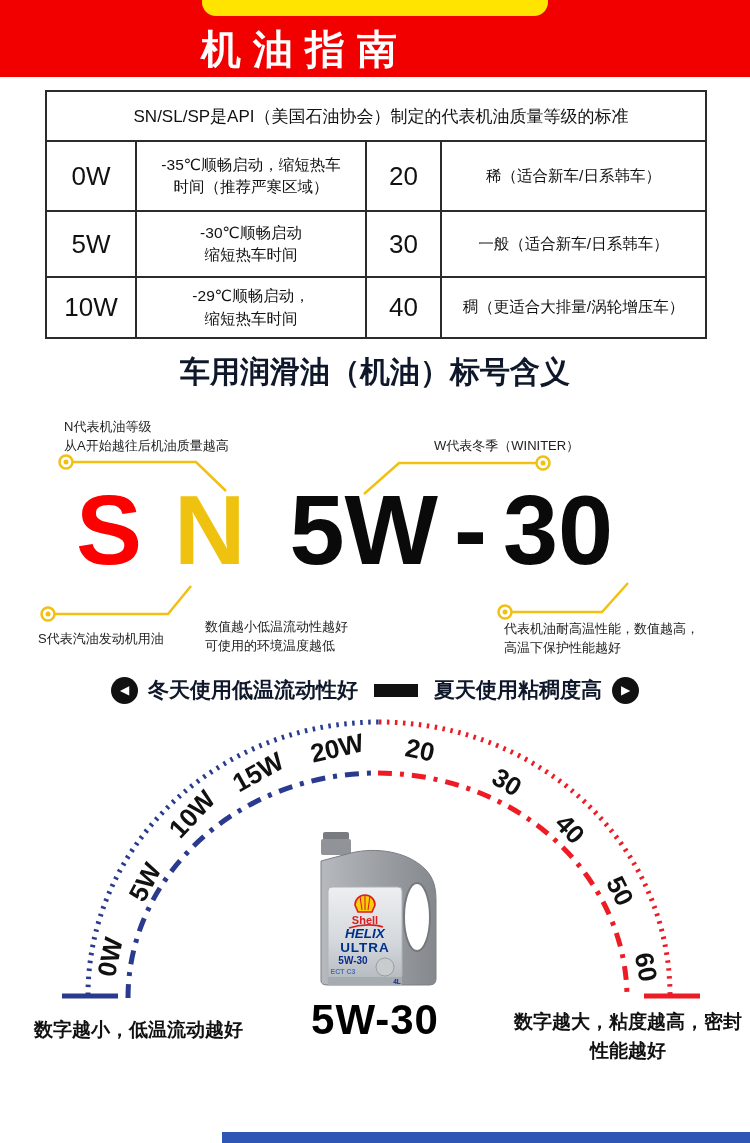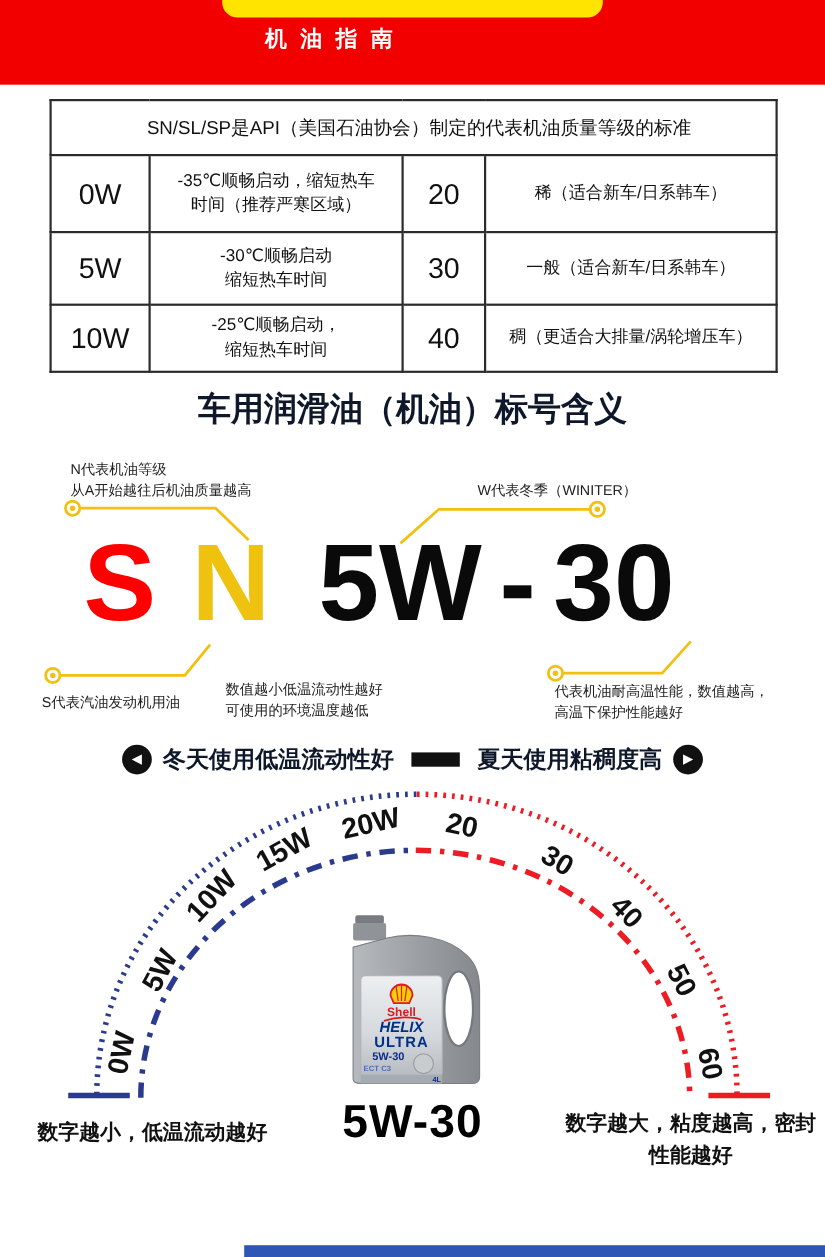--- a/index.html
+++ b/index.html
@@ -3,21 +3,21 @@
 <meta charset="utf-8">
 <style>
   * { margin:0; padding:0; box-sizing:border-box; }
   html,body { background:#fff; }
   body { font-family:"Liberation Sans","DejaVu Sans",sans-serif; }
   .page { position:relative; width:750px; height:1143px; background:#fff; overflow:hidden; margin:0 auto; }
 
   
   .header { position:absolute; left:0; top:0; width:750px; height:77px; background:#F20000; }
   .header-tab { position:absolute; left:202px; top:0; width:346px; height:16px; background:#FFE400; border-radius:0 0 14px 14px; }
-  .page-title { position:absolute; left:0; top:22px; width:598px; text-align:center; color:#fff; font-size:20px; font-weight:bold; letter-spacing:12px; text-indent:12px; }
+  .page-title { position:absolute; left:0; top:22px; width:598px; text-align:center; color:#fff; font-size:40px; font-weight:bold; letter-spacing:12px; text-indent:12px; }
 
   
   .spec-table { position:absolute; left:45px; top:90px; width:660px; border-collapse:collapse; table-layout:fixed; }
   .spec-table td { border:2px solid #2b2b2b; text-align:center; vertical-align:middle; color:#111; }
   .spec-table .caption-cell { height:50px; font-size:17px;padding-left:10px; }
   .spec-table .grade-cell { font-size:26px; }
   .spec-table .desc-cell { font-size:15.5px; line-height:1.45; }
   .row1 td { height:70px; } .row2 td { height:66px; } .row3 td { height:61px; }
   .ml { white-space:pre-line; }
 
@@ -92,21 +92,21 @@
       </tr>
       <tr class="row2">
         <td class="grade-cell">5W</td>
         <td class="desc-cell ml">-30℃顺畅启动
 缩短热车时间</td>
         <td class="grade-cell">30</td>
         <td class="desc-cell">一般（适合新车/日系韩车）</td>
       </tr>
       <tr class="row3">
         <td class="grade-cell">10W</td>
-        <td class="desc-cell ml">-25℃顺畅启动，
+        <td class="desc-cell ml">-29℃顺畅启动，
 缩短热车时间</td>
         <td class="grade-cell">40</td>
         <td class="desc-cell">稠（更适合大排量/涡轮增压车）</td>
       </tr>
     </tbody>
   </table>
 
   <div class="section-title">车用润滑油（机油）标号含义</div>
 
   <svg class="callout-svg" width="750" height="270" viewBox="0 0 750 270">

